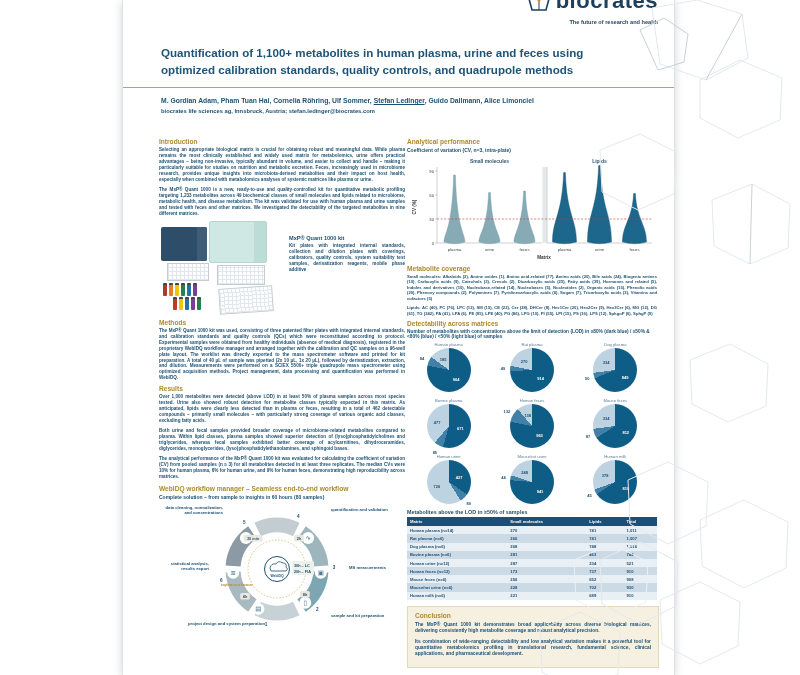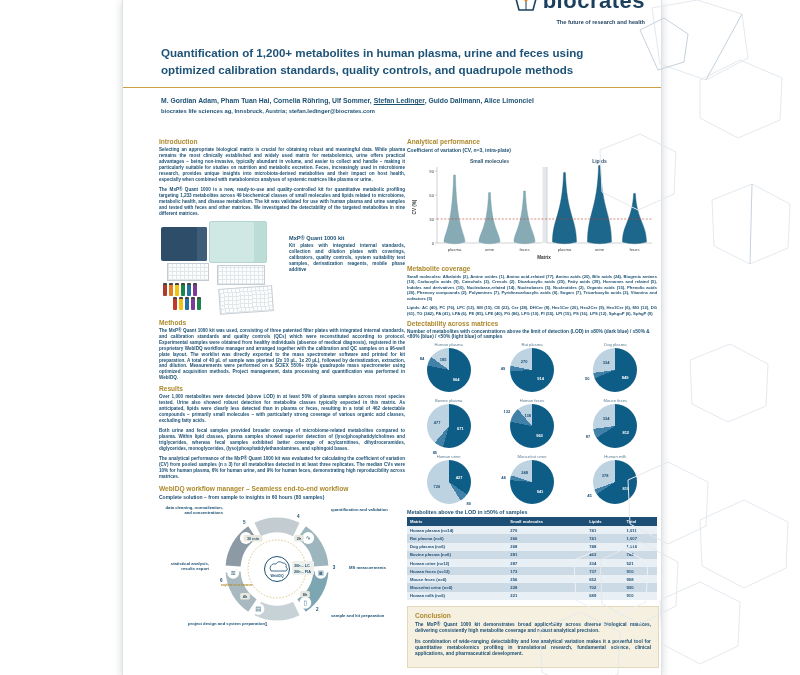--- a/index.html
+++ b/index.html
@@ -1,18 +1,18 @@
 <!DOCTYPE html>
 <html><head>
 <meta charset="utf-8">
 <style>
   html,body{margin:0;padding:0;width:800px;height:675px;overflow:hidden;background:#ffffff;
     font-family:"Liberation Sans","DejaVu Sans",sans-serif;}
   .page{position:absolute;left:122px;top:0;width:538px;height:675px;background:#fff;
-    border-left:1px solid #dfe2e5;border-right:1px solid #dfe2e5;box-shadow:0 2px 8px rgba(40,60,80,.22);}
+    border-left:1px solid #dfe2e5;border-right:1px solid #dfe2e5;box-shadow:0 2px 8px rgba(40,60,80,.22);padding-left:13px;}
   .decor{position:absolute;left:0;top:0;pointer-events:none;}
   
   .logo-block{position:absolute;right:16px;top:0;width:190px;height:34px;}
   .logo-row{height:17px;overflow:hidden;display:flex;justify-content:flex-end;align-items:flex-start;}
   .logo-word{font-size:22px;font-weight:bold;color:#1c3f5e;letter-spacing:.5px;margin-top:-10px;line-height:1;}
   .logo-diamond{margin-top:-14px;margin-right:5px;}
   .logo-tag{font-size:5.6px;font-weight:bold;color:#1c3f5e;text-align:right;margin-top:2px;}
   .title{position:absolute;left:38px;top:44px;width:480px;font-size:11.6px;font-weight:bold;color:#1e5378;line-height:1.5;}
   .gold-rule{position:absolute;left:0;top:87px;width:100%;height:1px;background:#c9a23f;}
   .authors{position:absolute;left:38px;top:97px;width:480px;font-size:6.8px;font-weight:bold;color:#1d5173;}
@@ -94,21 +94,21 @@
         <polyline points="1,9 12,14 23,9" fill="none" stroke="#1c3f5e" stroke-width="1"></polyline>
         <polyline points="12,14 12,24" fill="none" stroke="#1c3f5e" stroke-width="1"></polyline>
         <circle cx="12" cy="14" r="1.6" fill="#e8821e"></circle>
       </svg>
       <span class="logo-word">biocrates</span>
     </div>
     <div class="logo-tag">The future of research and health</div>
   </div>
 
   <div class="title">
-    <div>Quantification of 1,200+ metabolites in human plasma, urine and feces using</div>
+    <div>Quantification of 1,100+ metabolites in human plasma, urine and feces using</div>
     <div>optimized calibration standards, quality controls, and quadrupole methods</div>
   </div>
   <div class="gold-rule"></div>
 
   <div class="authors"><span>M. Gordian Adam, Pham Tuan Hai, Cornelia Röhring, Ulf Sommer, </span><span class="ul">Stefan Ledinger</span><span>, Guido Dallmann, Alice Limonciel</span></div>
   <div class="affil">biocrates life sciences ag, Innsbruck, Austria; stefan.ledinger@biocrates.com</div>
 
   <div class="col col-left">
     <div class="gh">Introduction</div>
     <p class="body-p">Selecting an appropriate biological matrix is crucial for obtaining robust and meaningful data. While plasma remains the most clinically established and widely used matrix for metabolomics, urine offers practical advantages – being non-invasive, typically abundant in volume, and easier to collect and handle – making it particularly suitable for studies on nutrition and metabolic excretion. Feces, increasingly used in microbiome research, provides unique insights into microbiota-derived metabolites and their impact on host health, especially when combined with metabolomics analyses of systemic matrices like plasma or urine.</p>

